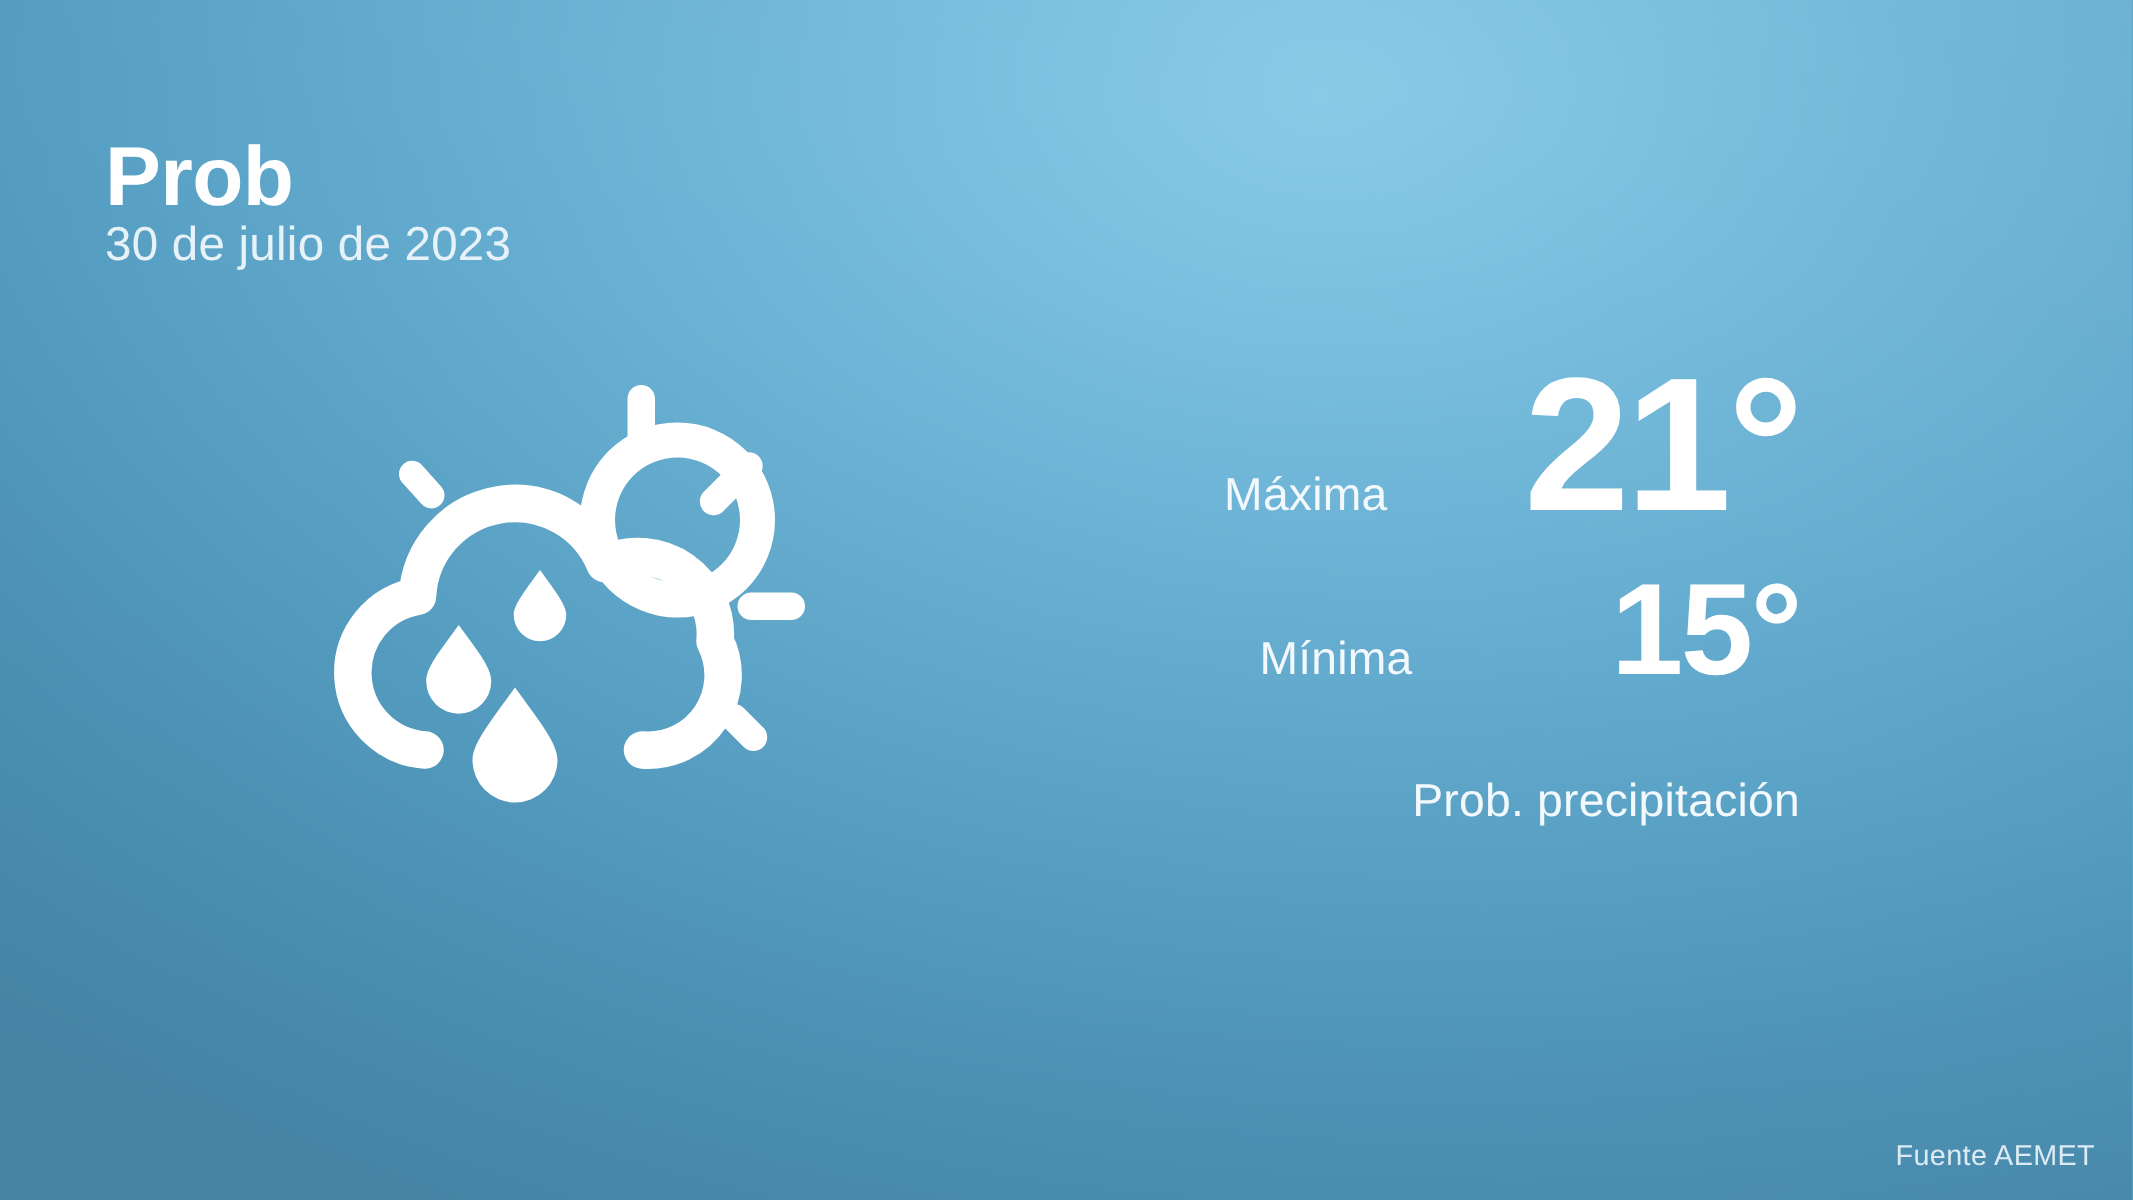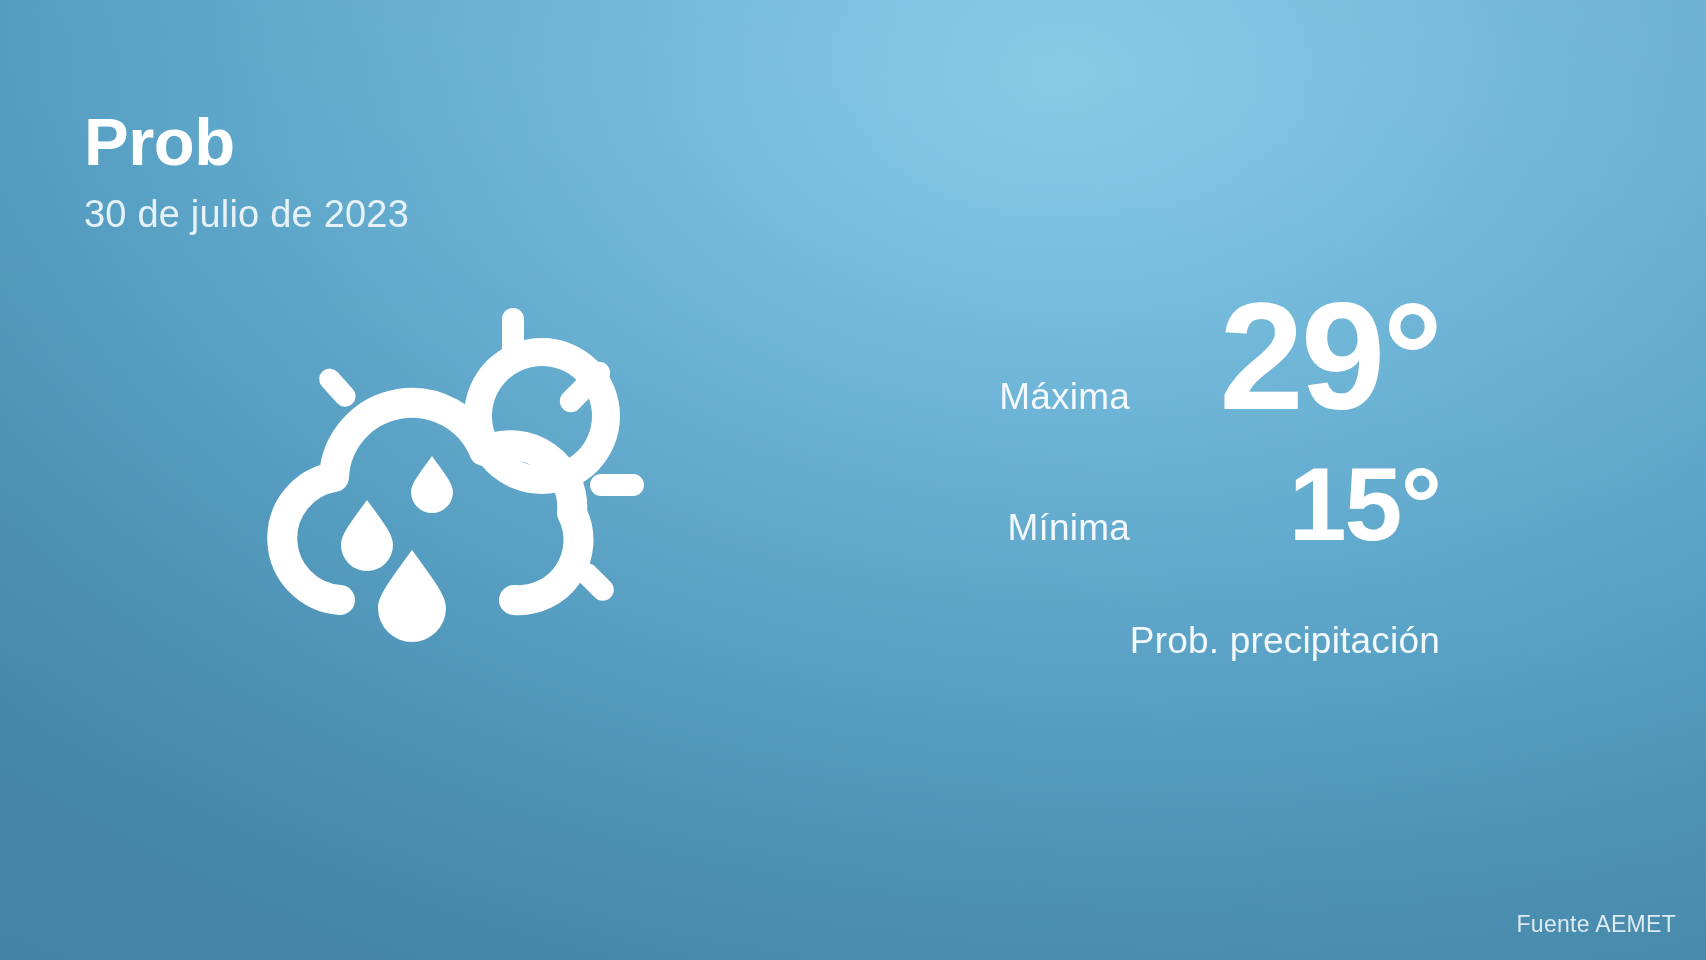--- a/index.html
+++ b/index.html
@@ -51,21 +51,21 @@
 
   #city-name {
     font-size: 67px;
     font-weight: bold;
     color: #ffffff;
     line-height: 1.0;
     letter-spacing: -0.5px;
   }
 
   #date-line {
-    margin-top: 20px;
+    margin-top: 2px;
     font-size: 38px;
     font-weight: 300;
     color: #eef6fb;
     line-height: 1.0;
     letter-spacing: 0.2px;
     opacity: 0.95;
   }
 
   
   #weather-icon {
@@ -85,21 +85,21 @@
     width: 800px;
   }
 
   .metric-row {
     display: flex;
     align-items: baseline;
     justify-content: flex-end;
     width: 100%;
   }
 
-  #row-max    { height: 160px; }
+  #row-max    { height: 160px; gap: 20px; }
   #row-min    { height: 180px; }
   #row-precip { height: 120px; }
 
   .metric-label {
     font-size: 37px;
     font-weight: 300;
     color: #f2f8fc;
     white-space: nowrap;
     letter-spacing: 0.2px;
   }
@@ -183,21 +183,21 @@
                  a34,34 0 0,1 -68,0
                  c0,-13 13,-29 34,-58 Z"></path>
       </g>
     </svg>
   </div>
 
   <div id="metrics">
 
     <div class="metric-row" id="row-max">
       <span class="metric-label">Máxima</span>
-      <span class="metric-value">29°</span>
+      <span class="metric-value">21°</span>
     </div>
 
     <div class="metric-row" id="row-min">
       <span class="metric-label">Mínima</span>
       <span class="metric-value">15°</span>
     </div>
 
     <div class="metric-row" id="row-precip">
       <span class="metric-label">Prob. precipitación</span>
     </div>

